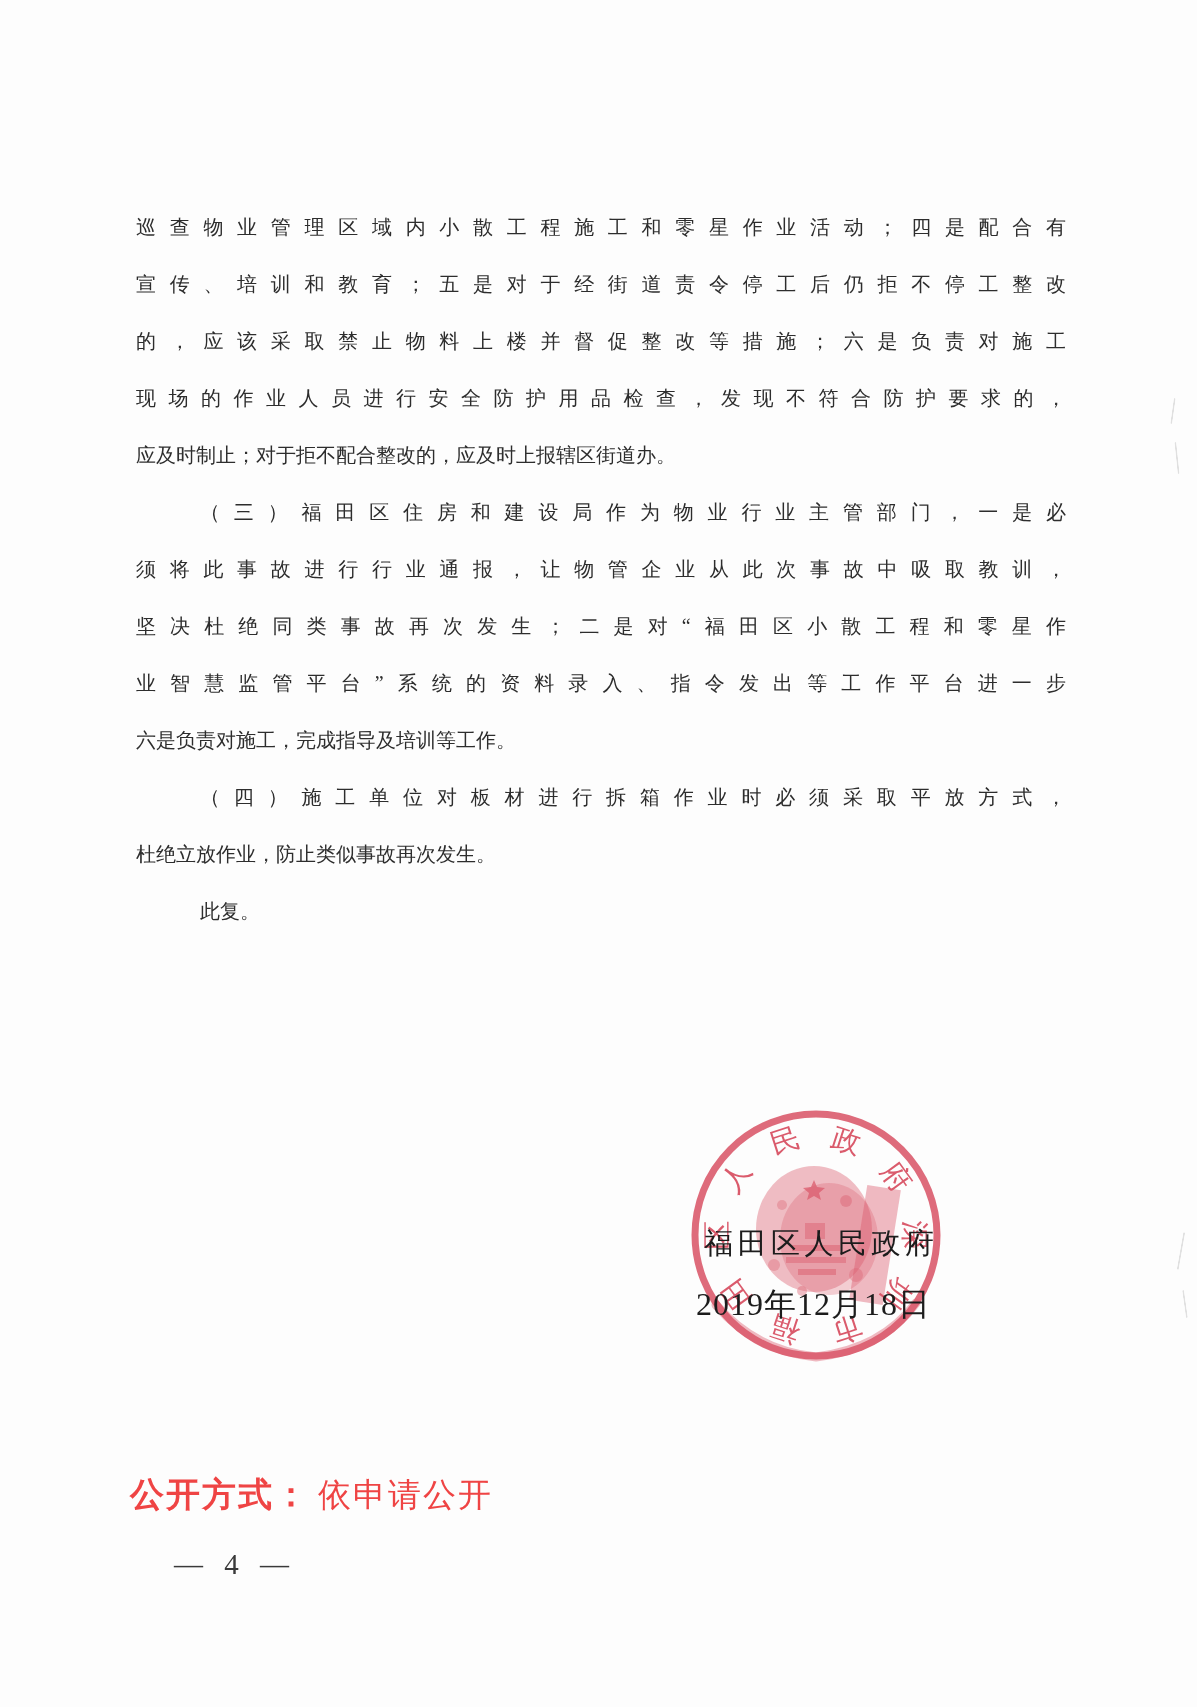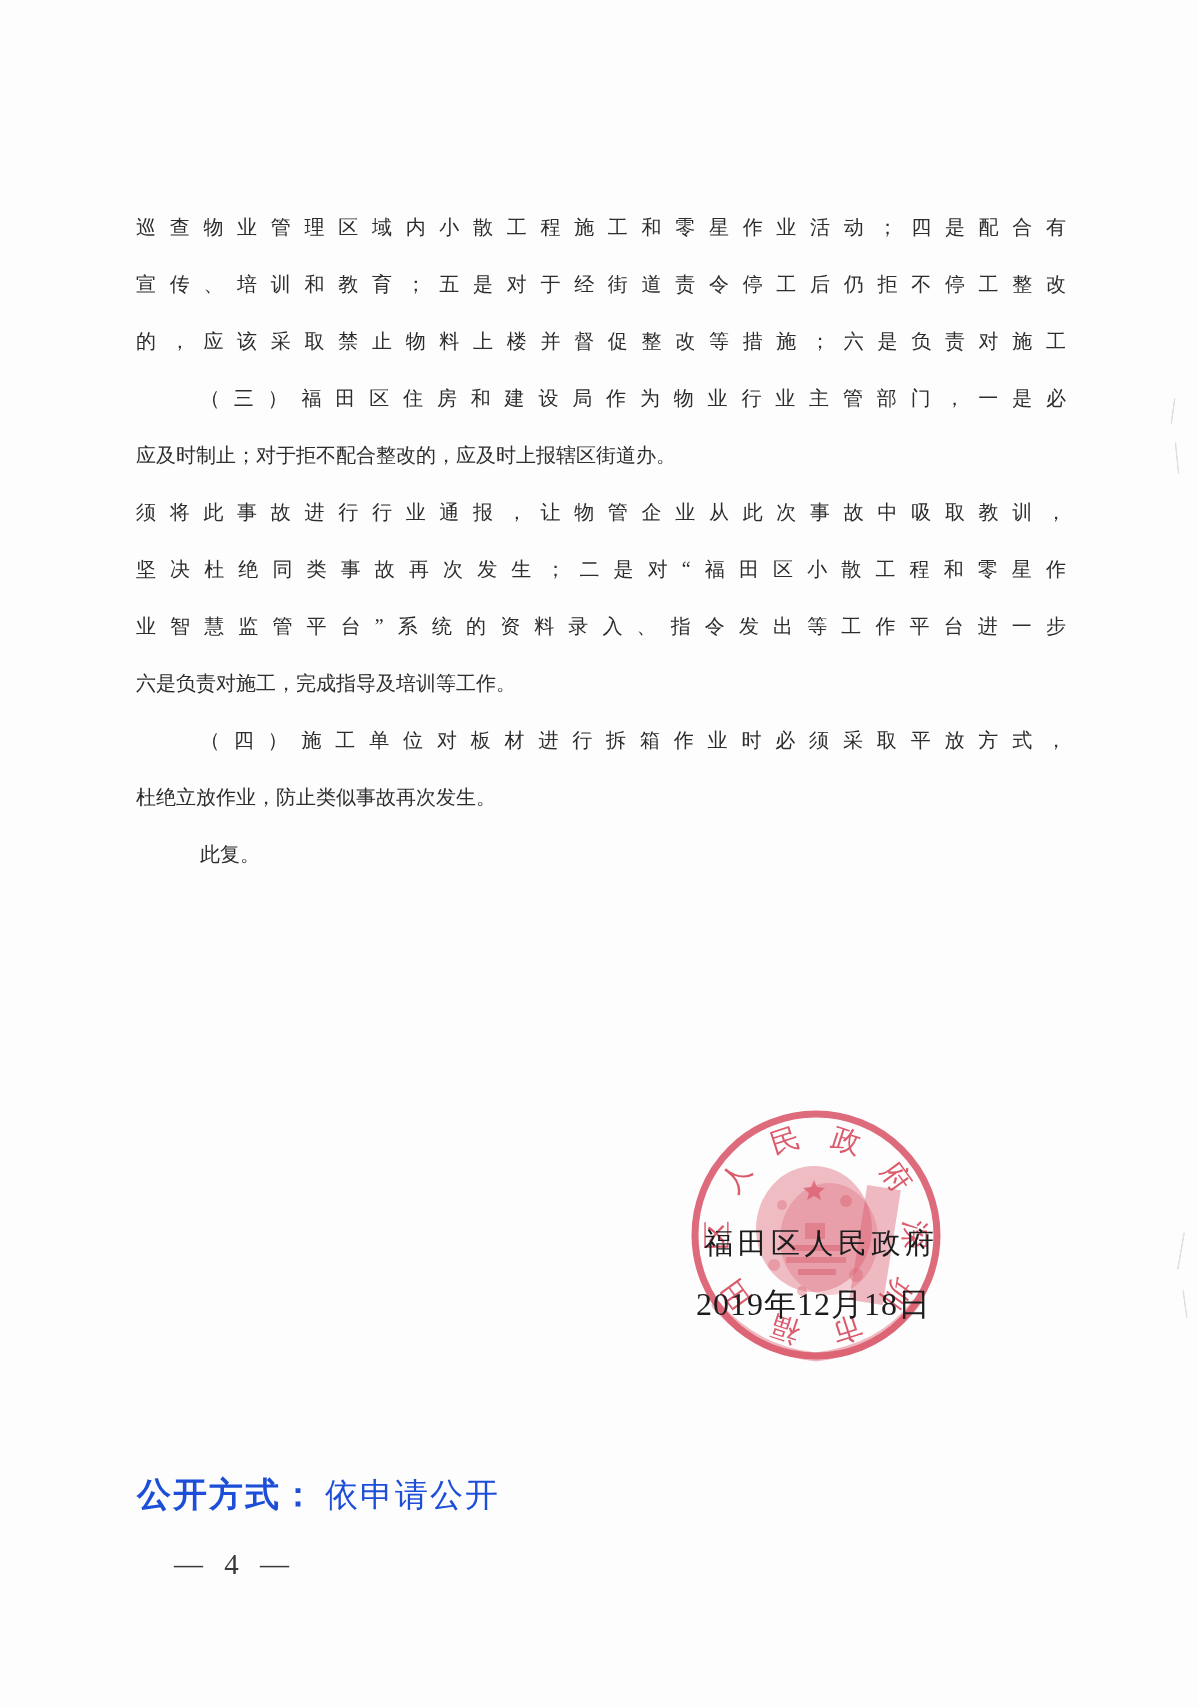--- a/index.html
+++ b/index.html
@@ -30,21 +30,21 @@
 
   .seal {
     position:absolute; left:686px; top:1105px; width:260px; height:260px;
     opacity:0.93;
   }
   .ring-char {
     font-size:29px;
     font-family:"Liberation Serif","DejaVu Serif",serif;
   }
 
-  .footer { position:absolute; left:137px; top:1472px; color:#1d4ed8; white-space:nowrap; }
+  .footer { position:absolute; left:130px; top:1472px; color:#ef4444; white-space:nowrap; }
   .footer-label {
     font-family:"Liberation Sans","DejaVu Sans",sans-serif;
     font-weight:700; font-size:34px; letter-spacing:2px;
   }
   .footer-value { font-size:33px; letter-spacing:2px; margin-left:8px; }
 
   .page-num {
     position:absolute; left:174px; top:1548px;
     font-size:29px; color:#3a3a3a; letter-spacing:7px; white-space:nowrap;
   }
@@ -60,22 +60,23 @@
 </style>
 </head>
 <body>
 
 <div class="page">
 
   <div class="body-text">
     <div class="line">巡查物业管理区域内小散工程施工和零星作业活动；四是配合有</div>
     <div class="line">宣传、培训和教育；五是对于经街道责令停工后仍拒不停工整改</div>
     <div class="line">的，应该采取禁止物料上楼并督促整改等措施；六是负责对施工</div>
+    <div class="line">现场的作业人员进行安全防护用品检查，发现不符合防护要求的，</div>
+    <div class="line end">应及时制止；对于拒不配合整改的，应及时上报辖区街道办。</div>
     <div class="line indent">（三）福田区住房和建设局作为物业行业主管部门，一是必</div>
-    <div class="line end">应及时制止；对于拒不配合整改的，应及时上报辖区街道办。</div>
     <div class="line">须将此事故进行行业通报，让物管企业从此次事故中吸取教训，</div>
     <div class="line">坚决杜绝同类事故再次发生；二是对“福田区小散工程和零星作</div>
     <div class="line">业智慧监管平台”系统的资料录入、指令发出等工作平台进一步</div>
     <div class="line end">六是负责对施工，完成指导及培训等工作。</div>
     <div class="line indent">（四）施工单位对板材进行拆箱作业时必须采取平放方式，</div>
     <div class="line end">杜绝立放作业，防止类似事故再次发生。</div>
     <div class="line indent end">此复。</div>
   </div>
 
   <svg class="seal" viewBox="0 0 260 260" xmlns="http://www.w3.org/2000/svg">

